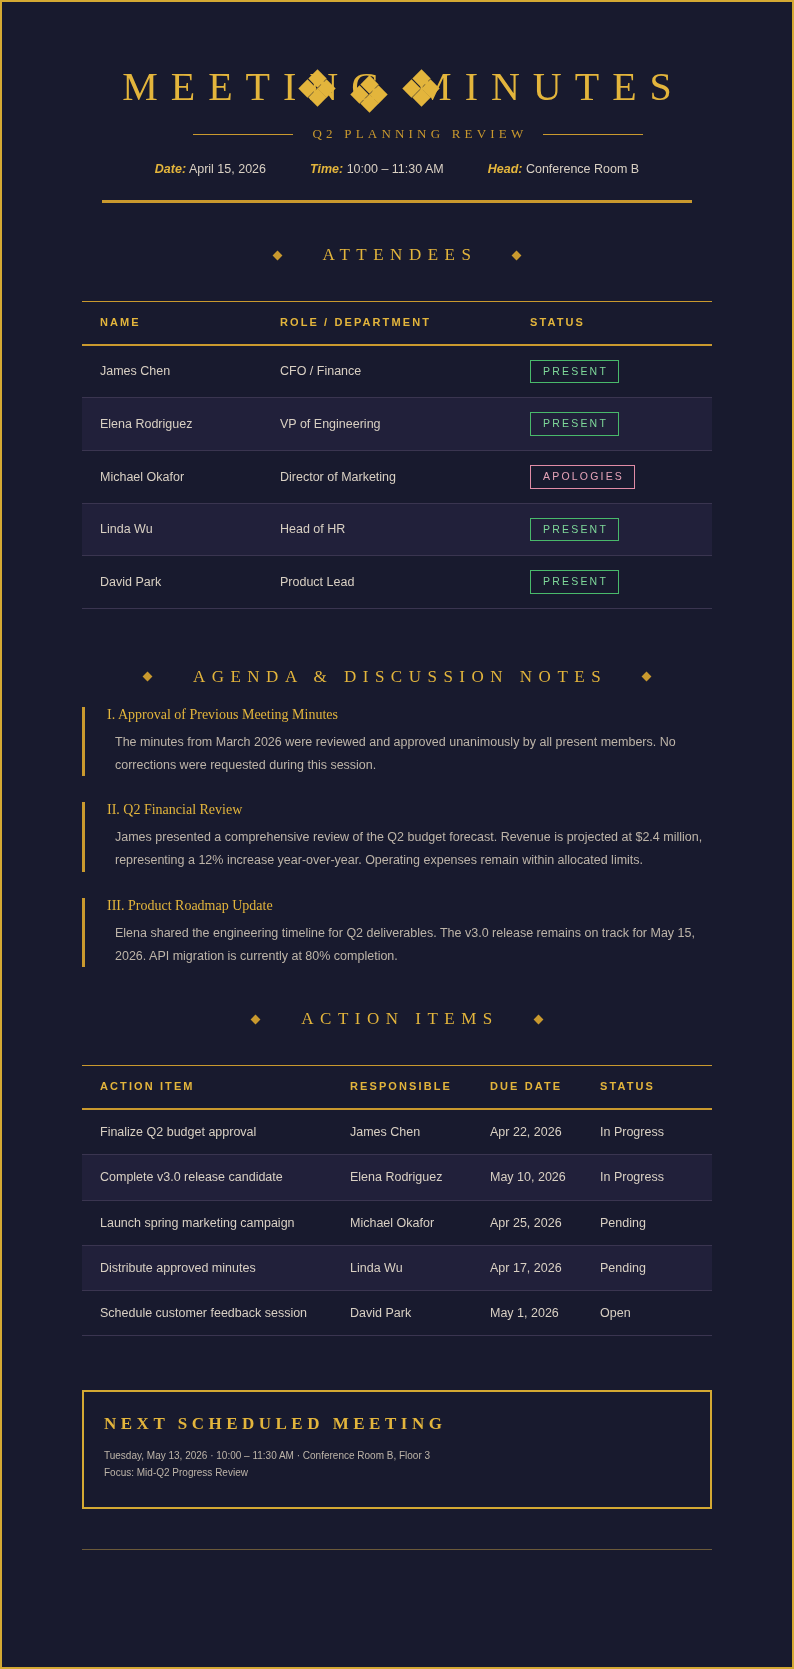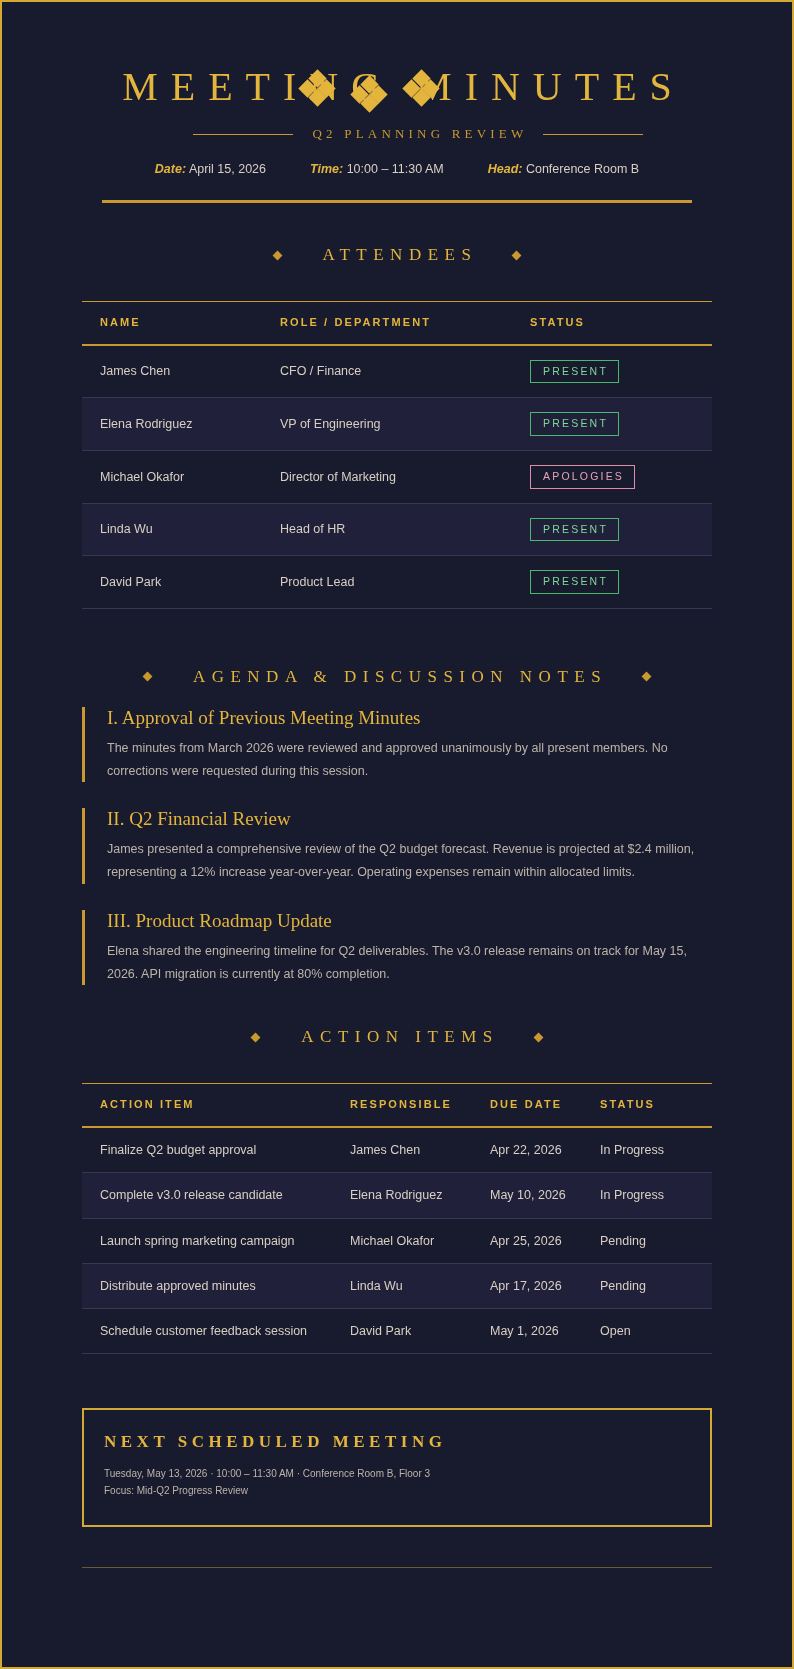--- a/index.html
+++ b/index.html
@@ -185,29 +185,29 @@
   
   .agenda { padding: 0 80px; }
   .agenda-item {
     border-left: 3px solid #c9992e;
     padding: 0 0 0 22px;
     margin-bottom: 26px;
   }
   .agenda-heading {
     font-family: "Liberation Serif", serif;
     color: #e3b53c;
-    font-size: 19px;
+    font-size: 14px;
     margin: 0 0 8px 0;
     font-weight: 400;
   }
   .agenda-body {
     font-size: 12.5px;
     color: #bdb4a8;
     line-height: 1.82;
-    margin: 0;
+    margin: 8px;
   }
 
   
   .ai-col-item { width: 250px; padding-left: 18px !important; }
   .ai-col-resp { width: 140px; }
   .ai-col-due  { width: 110px; }
   .ai-col-status { }
 
   
   .next-box {

